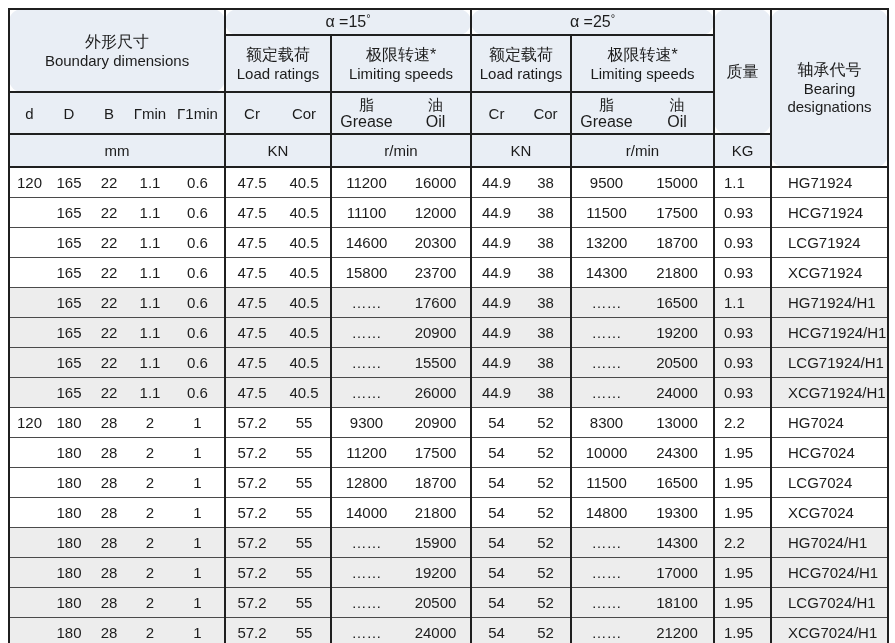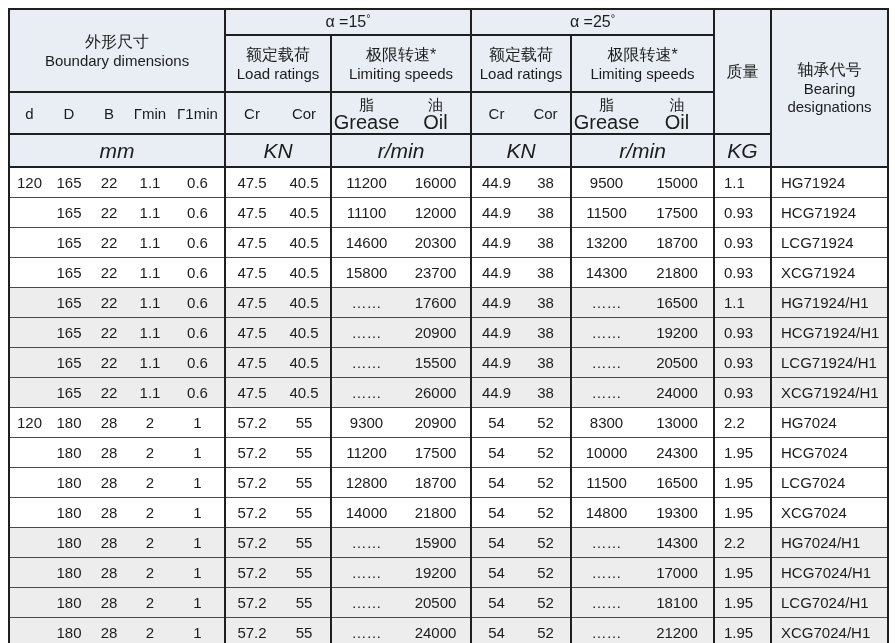--- a/index.html
+++ b/index.html
@@ -10,37 +10,37 @@
   table.spec {
     position:absolute; left:8px; top:8px; width:879px;
     border-collapse:collapse; table-layout:fixed;
     border:2px solid #1f1f1f;
   }
   .spec th, .spec td { padding:0; font-weight:normal; vertical-align:middle; }
   
   .hd  { background:#e9eef5; text-align:center; }
   .grp { border-left:2px solid #1f1f1f; }
   .hb  { border-bottom:2px solid #1f1f1f; }
-  .rA th { height:24px; font-size:16px; }
+  .rA th { height:24px; font-size:16px;border-radius:13px; }
   .rB th { height:55px; }
   .rC th { height:40px; font-size:15px; }
-  .rD th { height:31px; font-size:21px;font-style:italic; }
+  .rD th { height:31px; font-size:15px; }
   .zh   { display:block; font-size:16px; line-height:20px; }
   .en   { display:block; font-size:15px; line-height:18px; }
   .zh-s { display:block; font-size:15px; line-height:18px; }
-  .en-s { display:block; font-size:20px; line-height:16px; }
+  .en-s { display:block; font-size:16px; line-height:16px; }
   .deg  { font-size:11px; vertical-align:top; line-height:10px; }
   
   tbody td {
     height:29px; border-top:1px solid #4a4a4a;
     font-size:15px; text-align:center; background:#ffffff;
   }
   tbody tr.shaded td { background:#ededed; }
   td.cell-mass  { text-align:left; padding-left:9px; }
-  td.cell-desig { text-align:left; padding-left:9px; }
+  td.cell-desig { text-align:left; padding-left:16px; }
 </style>
 </head>
 <body>
 
 <div class="page">
   <table class="spec">
     <colgroup>
       <col style="width:40px">
         <col style="width:40px">
         <col style="width:40px">

